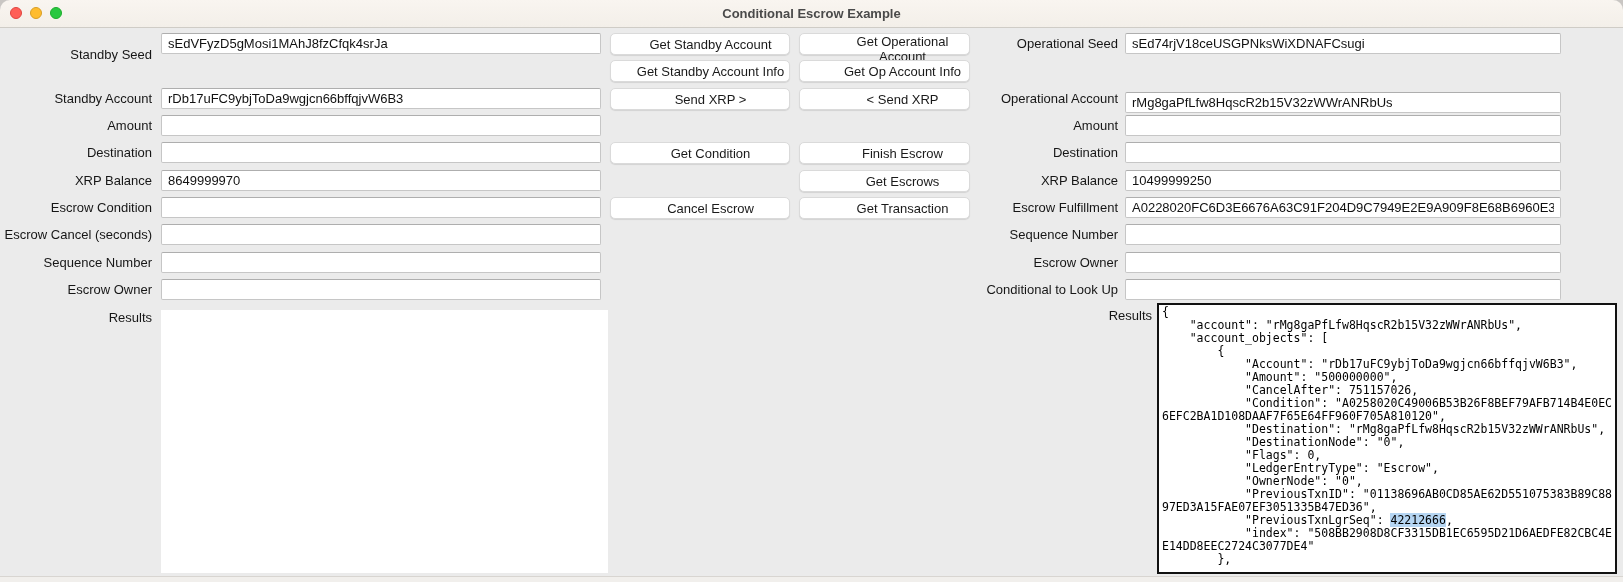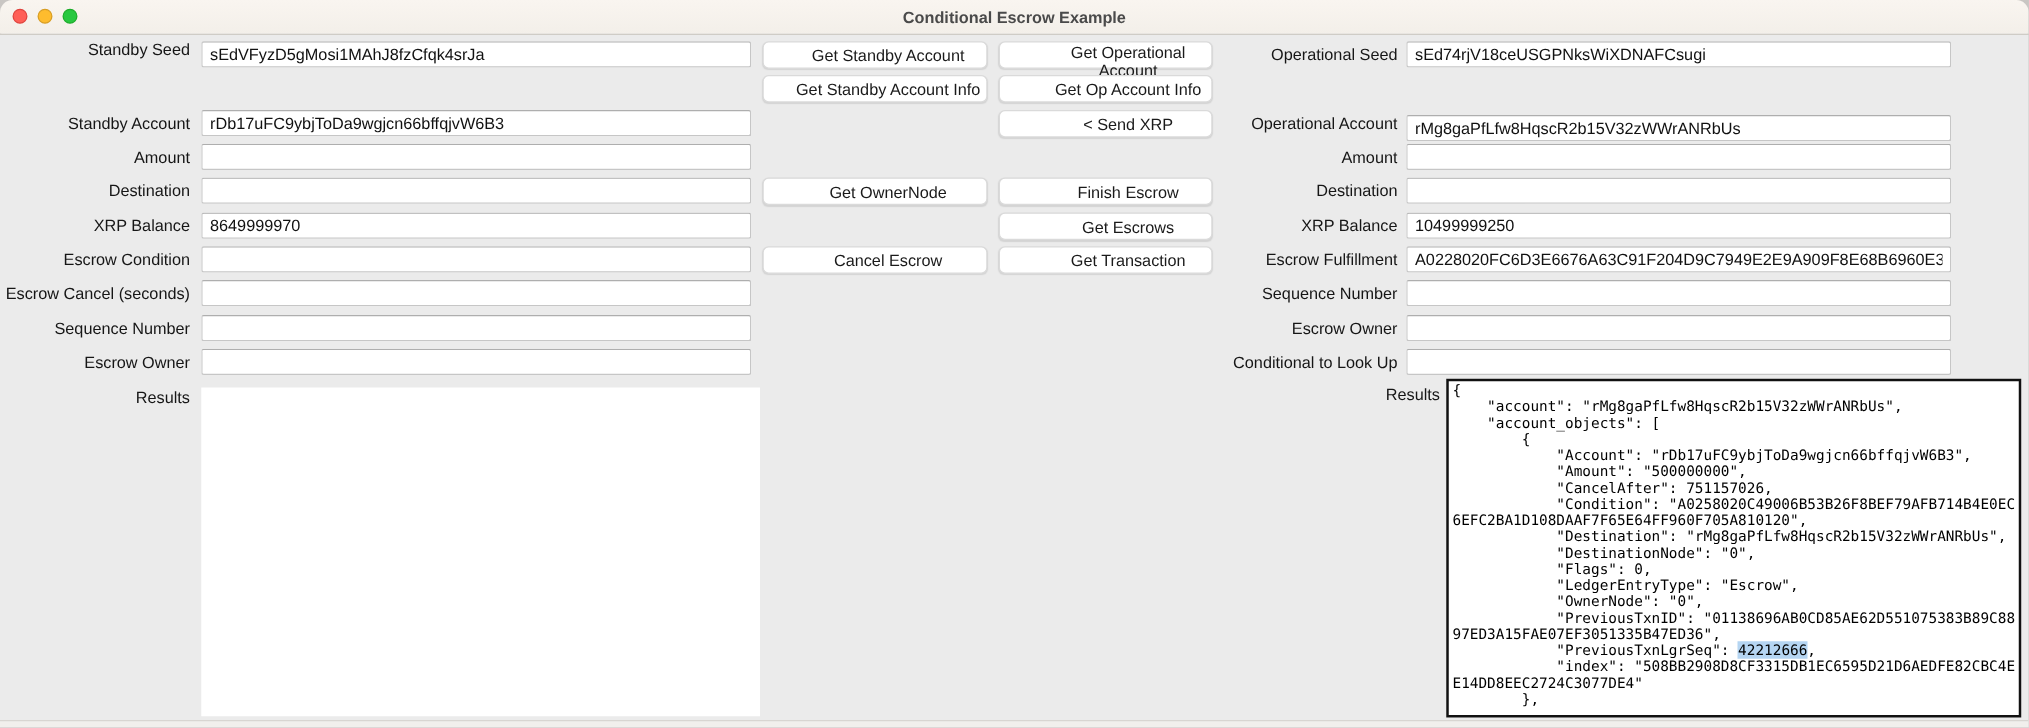--- a/index.html
+++ b/index.html
@@ -87,21 +87,21 @@
     <div class="lights">
       <span class="light red"></span>
       <span class="light yellow"></span>
       <span class="light green"></span>
     </div>
     <div class="title">Conditional Escrow Example</div>
   </div>
 
   <div class="content">
 
-    <label class="flabel left-lab" style="top:1px">Standby Seed</label>
+    <label class="flabel left-lab" style="top:16px">Standby Seed</label>
     <input class="finput left-inp" style="top: 5px;" value="sEdVFyzD5gMosi1MAhJ8fzCfqk4srJa">
 
     <label class="flabel left-lab" style="top:60px">Standby Account</label>
     <input class="finput left-inp" style="top: 60px;" value="rDb17uFC9ybjToDa9wgjcn66bffqjvW6B3">
 
     <label class="flabel left-lab" style="top:87px">Amount</label>
     <input class="finput left-inp" style="top: 87px;" value="">
 
     <label class="flabel left-lab" style="top:114px">Destination</label>
     <input class="finput left-inp" style="top: 114px;" value="">
@@ -123,23 +123,24 @@
 
     <label class="flabel left-lab reslab-left">Results</label>
     <textarea class="results-left" style=""></textarea>
 
     <button class="btn colA" style="top:5px">Get Standby Account</button>
     <button class="btn colB" style="top:5px">Get Operational Account</button>
 
     <button class="btn colA" style="top:32px">Get Standby Account Info</button>
     <button class="btn colB" style="top:32px">Get Op Account Info</button>
 
+    <button class="btn colA" style="top:60px">Send XRP &gt;</button>
     <button class="btn colB" style="top:60px">&lt; Send XRP</button>
 
-    <button class="btn colA" style="top:114px">Get OwnerNode</button>
+    <button class="btn colA" style="top:114px">Get Condition</button>
     <button class="btn colB" style="top:114px">Finish Escrow</button>
 
     <button class="btn colB" style="top:142px">Get Escrows</button>
 
     <button class="btn colA" style="top:169px">Cancel Escrow</button>
     <button class="btn colB" style="top:169px">Get Transaction</button>
 
     <label class="flabel right-lab" style="top:5px">Operational Seed</label>
     <input class="finput right-inp" style="top: 5px;" value="sEd74rjV18ceUSGPNksWiXDNAFCsugi">
 

